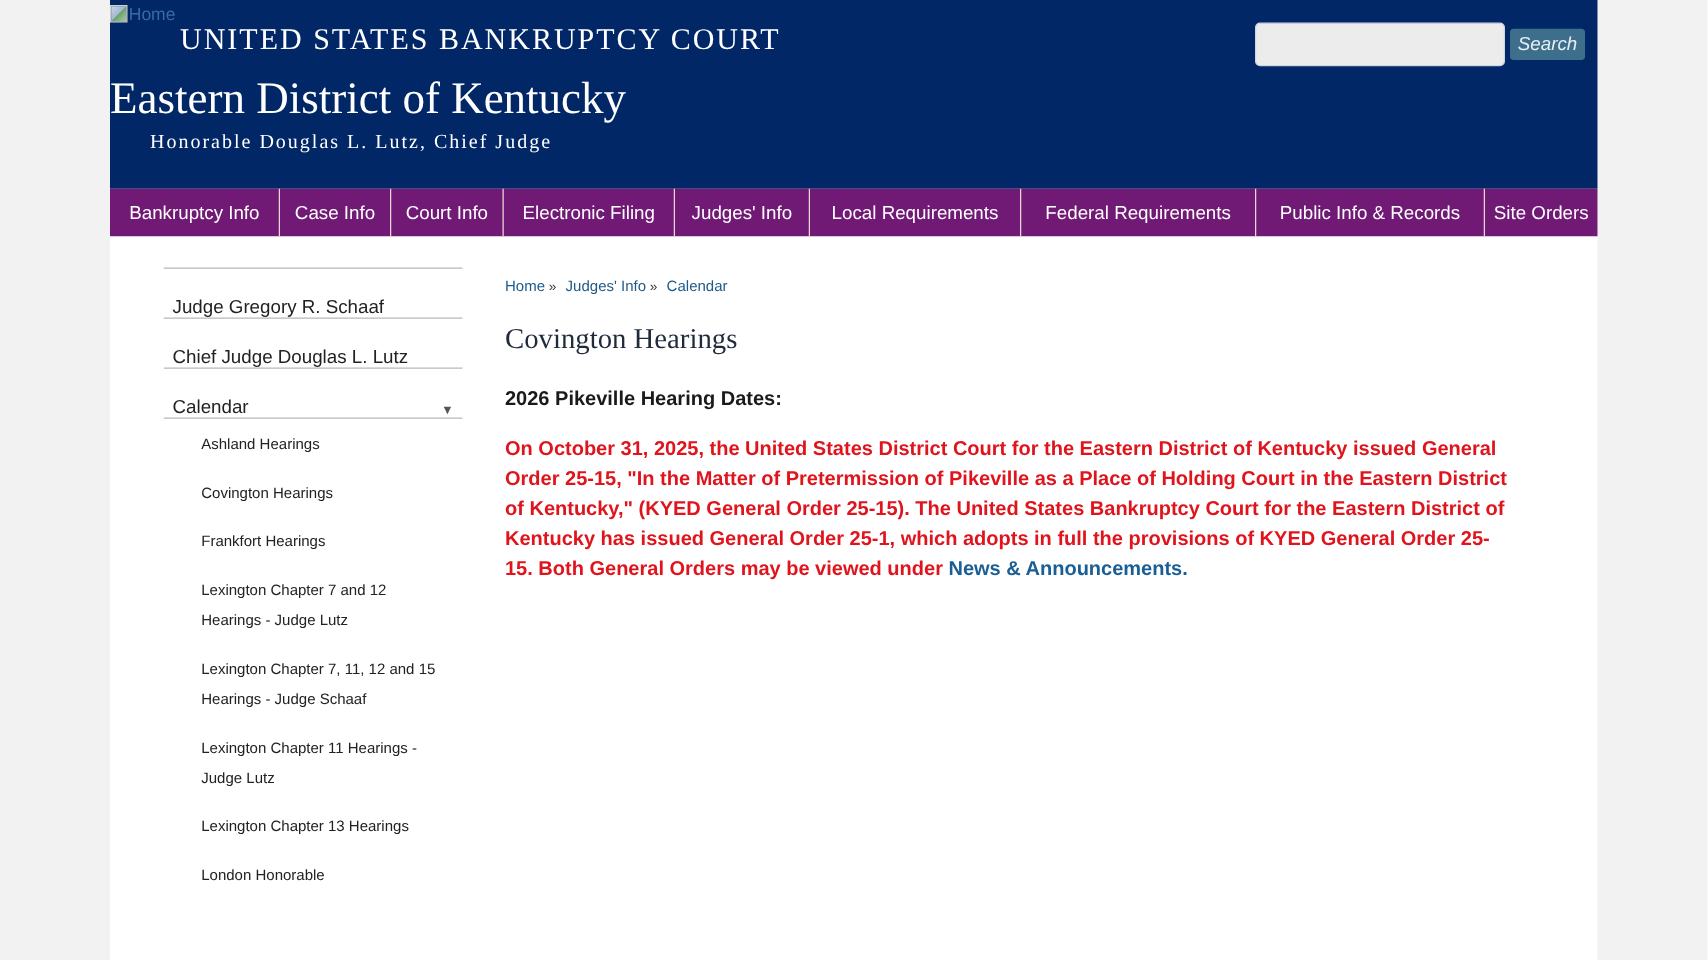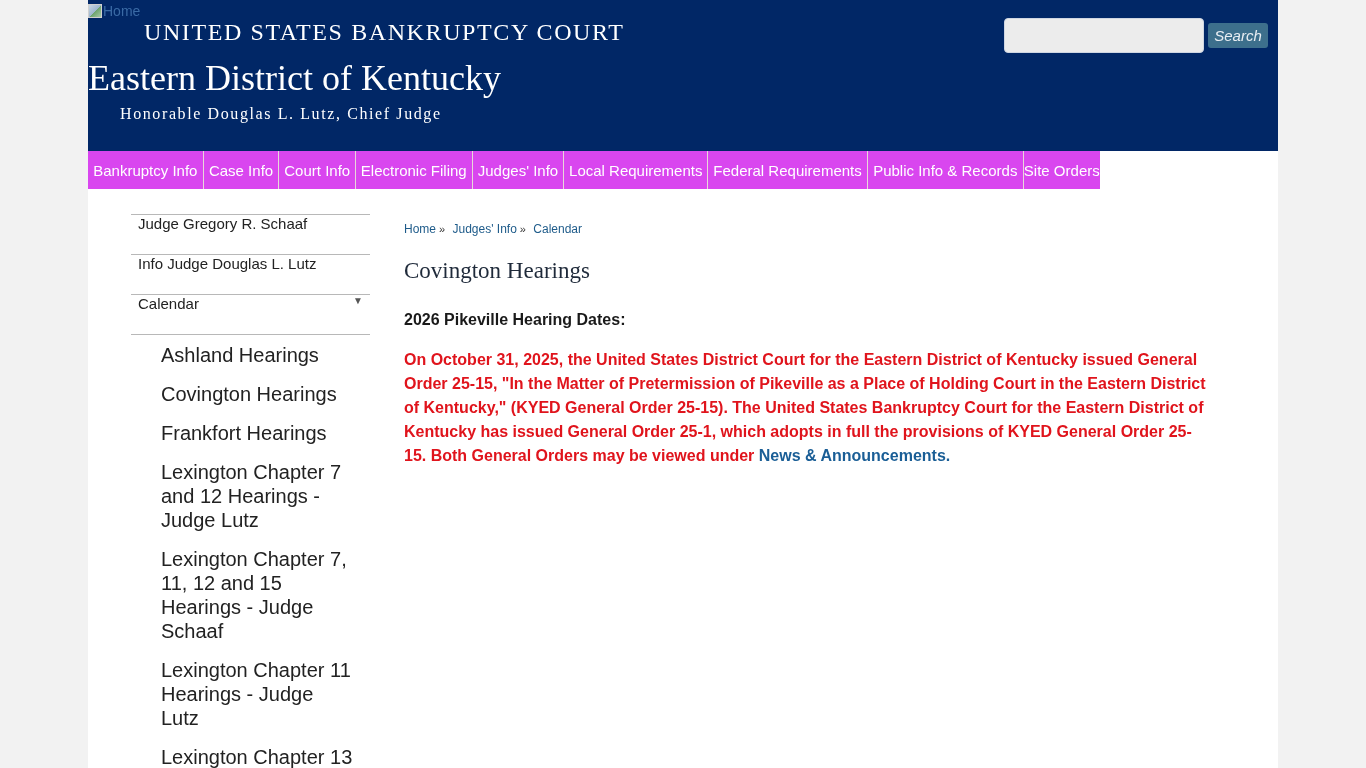--- a/index.html
+++ b/index.html
@@ -46,44 +46,44 @@
       position: absolute; left: 916px; top: 18px; width: 200px; height: 35px;
       box-sizing: border-box; border: 1px solid #cfd6e2; border-radius: 4px;
       background: #ececec; padding: 0 8px; font-size: 14px; outline: none;
     }
     .search-btn {
       position: absolute; left: 1120px; top: 23px; width: 60px; height: 25px;
       background: #3d6f8c; color: #e9eef3; border: none; border-radius: 3px;
       font-family: "Liberation Sans", sans-serif; font-size: 15px; padding: 0; cursor: pointer; font-style: italic;
     }
     .nav {
-      position: absolute; left: 0; top: 151px; width: 1012px; height: 38px;
-      background: #d946ef; display: flex;
+      position: absolute; left: 0; top: 151px; width: 1190px; height: 38px;
+      background: #701a75; display: flex;
     }
     .nav-item {
       height: 38px; display: flex; align-items: center; justify-content: center;
       color: #ffffff; font-size: 15px; white-space: nowrap; box-sizing: border-box;
       border-right: 1px solid #e8d8d8; cursor: pointer;
     }
     .nav-item:last-child { border-right: none; }
     .sidebar {
       position: absolute; left: 43px; top: 214px; width: 239px;
     }
     .side-top {
       border-top: 1px solid #b8b8b8;
     }
     .side-item {
-      height: 39px; display: flex; align-items: flex-start; justify-content: space-between;
+      height: 39px; display: flex; align-items: flex-end; justify-content: space-between;
       padding: 0 7px; font-size: 15px; color: #222; border-bottom: 1px solid #b8b8b8;
       cursor: pointer;
     }
     .side-item .caret { font-size: 10px; color: #555; margin-right: 0; }
     .sub-list { padding-top: 8px; }
     .sub-item {
-      padding-left: 30px; padding-right: 16px; font-size: 20px; color: #222; line-height: 24px;
+      padding-left: 30px; padding-right: 16px; font-size: 12px; color: #222; line-height: 24px;
       margin-bottom: 15px; cursor: pointer;
     }
     .content { position: absolute; left: 316px; top: 222px; width: 850px; }
     .breadcrumb { font-size: 12px; color: #1e5b8a; white-space: nowrap; }
     .breadcrumb a { color: #1e5b8a; text-decoration: none; }
     .breadcrumb .sep { color: #333; margin: 0 4px 0 3px; font-size: 11px; }
     .title {
       margin-top: 22px; font-family: "Liberation Serif", serif; font-size: 23px; color: #1f2a3a;
     }
     .subhead { margin-top: 27px; font-size: 16px; font-weight: bold; color: #1a1a1a; }
@@ -122,21 +122,21 @@
     <div class="nav-item" style="width:183px">Public Info &amp; Records</div>
     <div class="nav-item" style="width:90px">Site Orders</div>
   </div>
 
   <div class="sidebar">
     <div class="side-top"></div>
     <div class="side-item">
       <span>Judge Gregory R. Schaaf</span>
     </div>
     <div class="side-item">
-      <span>Info Judge Douglas L. Lutz</span>
+      <span>Chief Judge Douglas L. Lutz</span>
     </div>
     <div class="side-item">
       <span>Calendar</span>
       <span class="caret">▼</span>
     </div>
     <div class="sub-list">
       <div class="sub-item">Ashland Hearings</div>
       <div class="sub-item">Covington Hearings</div>
       <div class="sub-item">Frankfort Hearings</div>
       <div class="sub-item">Lexington Chapter 7 and 12 Hearings - Judge Lutz</div>

